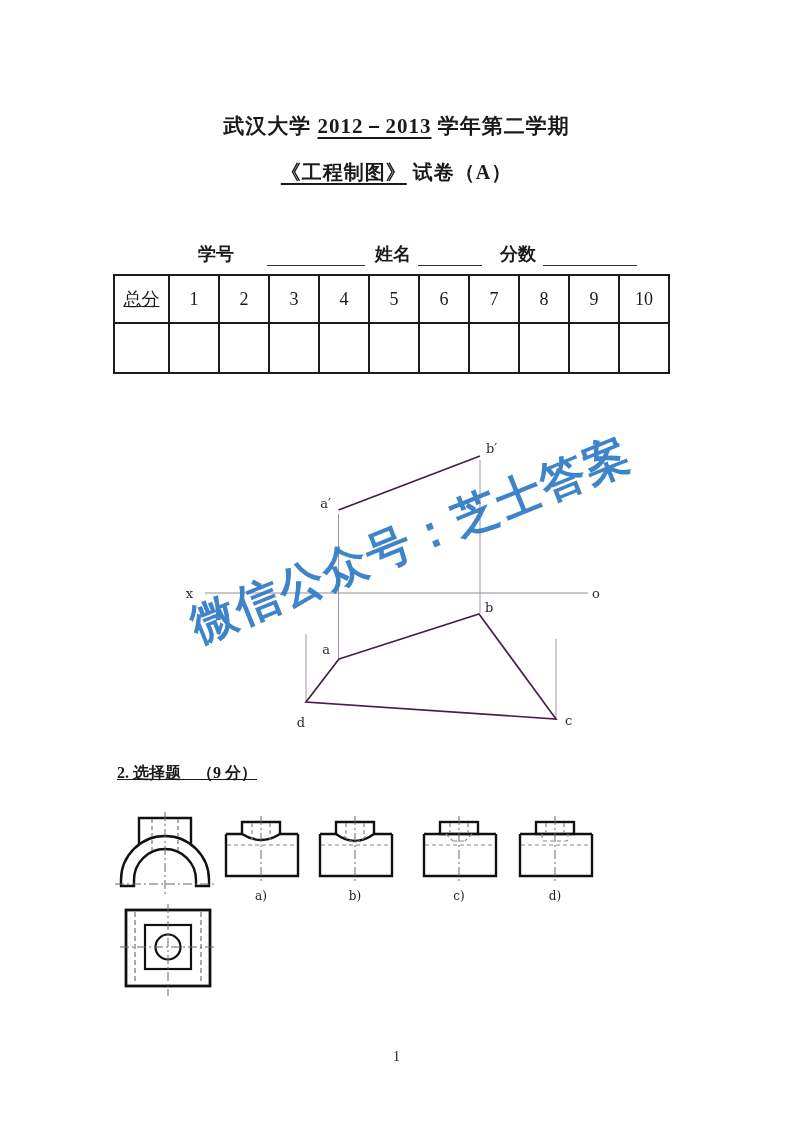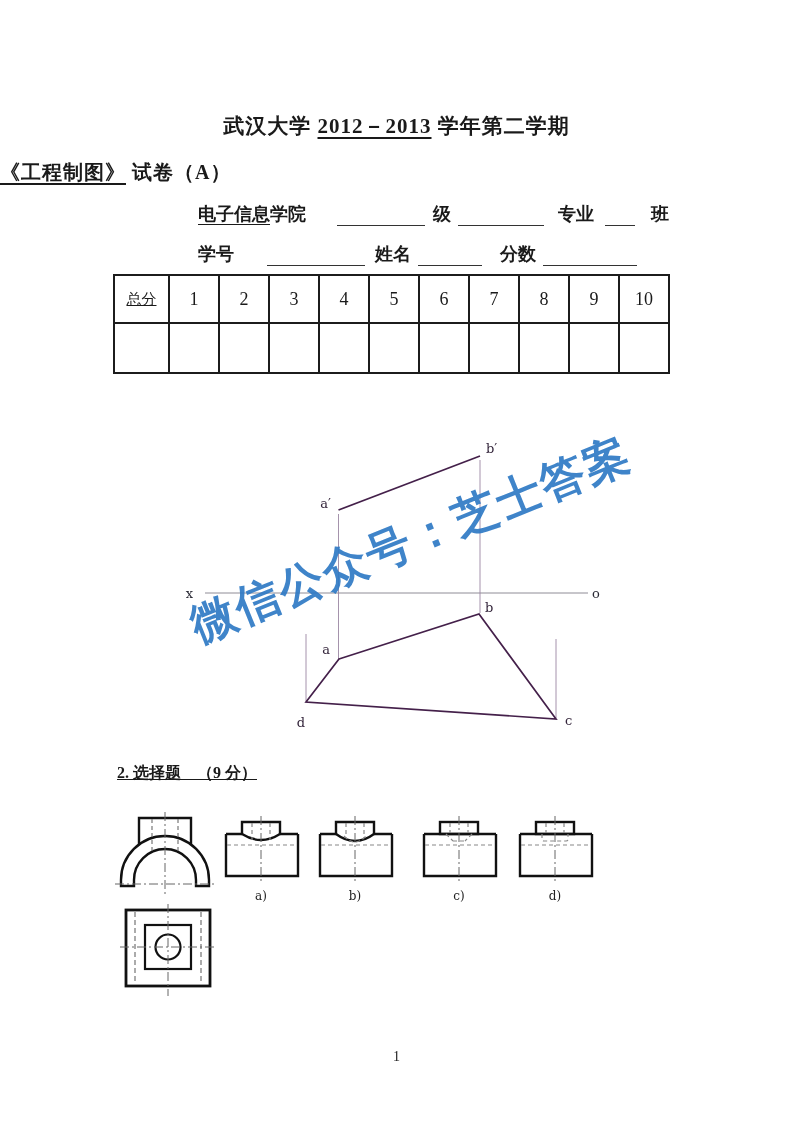--- a/index.html
+++ b/index.html
@@ -12,39 +12,39 @@
     font-family:"Liberation Serif","DejaVu Serif",serif;
     color:#1a1a1a;
   }
   .abs{position:absolute;}
   .title1{
     top:100px;left:0;width:100%;
     text-align:center;font-size:21px;font-weight:bold;letter-spacing:1px;
   }
   .title2{
     top:147px;left:0;width:100%;
-    text-align:left;font-size:20px;font-weight:bold;letter-spacing:1px;
+    text-align:center;font-size:20px;font-weight:bold;letter-spacing:1px;
   }
   .u{text-decoration:underline;text-underline-offset:4px;}
   .form-line1{top:190px;left:198px;font-size:18px;font-weight:bold;white-space:nowrap;}
   .form-line2{top:230px;left:198px;font-size:18px;font-weight:bold;white-space:nowrap;}
   .blank{display:inline-block;border-bottom:1.5px solid #333;height:18px;vertical-align:bottom;}
   .score-table{
     top:262px;left:113px;
     border-collapse:collapse;table-layout:fixed;
   }
   .score-table td{
     border:2px solid #1c1c1c;
     text-align:center;vertical-align:middle;
     font-size:18px;
     padding:0;
   }
   .score-table .hrow td{height:46px;}
   .score-table .brow td{height:48px;}
-  .score-table td.first{width:53px;font-size:15px;text-decoration:underline;}
+  .score-table td.first{width:53px;font-size:18px;text-decoration:underline;}
   .score-table td.num{width:48px;}
   .q1-text{top:382px;left:117px;font-size:15.5px;white-space:nowrap;}
   .q2-line1{top:751px;left:117px;font-size:16px;font-weight:bold;text-decoration:underline;}
   .q2-line2{top:775px;left:121px;font-size:16px;font-weight:bold;}
   .watermark{
     top:586px;left:193px;
     font-family:"DejaVu Sans","Liberation Sans",sans-serif;
     font-size:45px;font-weight:bold;
     white-space:nowrap;
     transform:rotate(-22deg);
@@ -65,29 +65,20 @@
   <div class="abs title1">
     <span>武汉大学</span>
     <span class="u">2012－2013</span>
     <span>学年第二学期</span>
   </div>
   <div class="abs title2">
     <span class="u">《工程制图》</span>
     <span>试卷（A）</span>
   </div>
 
-  <div class="abs form-line1">
-    <span class="u">电子信息</span><span>学院</span>
-    <span class="blank" style="width:88px;margin:0 4px 0 26px;"></span>
-    <span>级</span>
-    <span class="blank" style="width:86px;margin:0 10px 0 2px;"></span>
-    <span>专业</span>
-    <span class="blank" style="width:30px;margin:0 12px 0 6px;"></span>
-    <span>班</span>
-  </div>
 
   <div class="abs form-line2">
     <span>学号</span>
     <span class="blank" style="width:98px;margin:0 6px 0 28px;"></span>
     <span>姓名</span>
     <span class="blank" style="width:64px;margin:0 14px 0 2px;"></span>
     <span>分数</span>
     <span class="blank" style="width:94px;margin:0 0 0 2px;"></span>
   </div>
 

